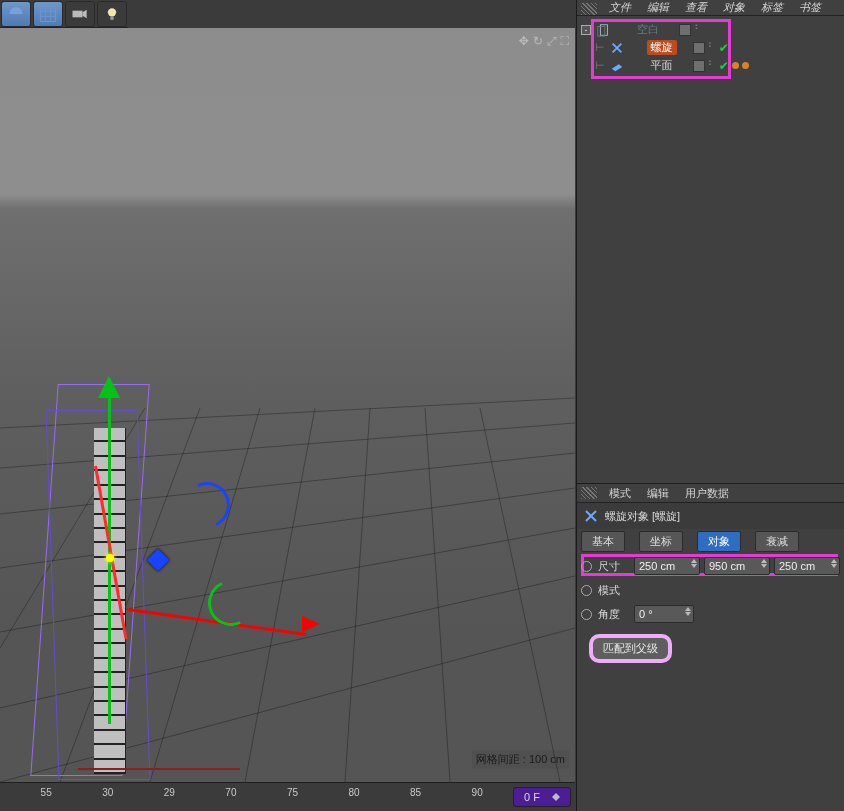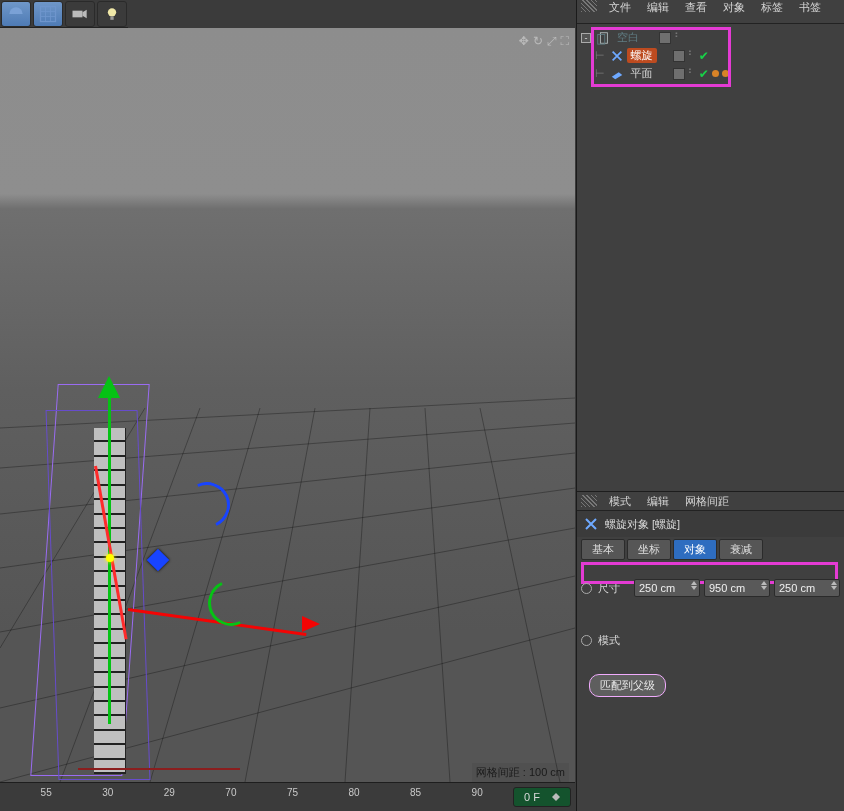--- a/index.html
+++ b/index.html
@@ -12,21 +12,21 @@
   .globe-icon svg,.tl-btn svg { width:20px;height:20px; }
   .dome-icon { color:#7aa1d6; }
   .grid-icon { color:#6e95cc; }
   .cam-icon  { color:#bbb; }
   .bulb-icon { color:#f0e8a8; }
 
   
   .viewport { position:absolute; left:0; top:28px; width:575px; height:754px; background:#505050; overflow:hidden; }
   .vp-overlay-icons { position:absolute; right:6px; top:6px; display:flex; gap:4px; opacity:.6; }
   .vp-overlay-icons span { font-size:12px; }
-  .vp-statusbar { position:absolute; right:6px; bottom:0; background:rgba(0,0,0,.05); color:#1a1a1a; font-size:11px; padding:2px 4px; font-weight:500; }
+  .vp-statusbar { position:absolute; right:6px; bottom:13px; background:rgba(0,0,0,.05); color:#1a1a1a; font-size:11px; padding:2px 4px; font-weight:500; }
   
   .vp-bg { position:absolute; inset:0; background:linear-gradient(#8d8d8d 0%, #8e8e8e 22%, #6f6f6f 24%, #5f5f5f 48%, #555 80%); }
 
   
   .object-area { position:absolute; left:44px; top:356px; width:260px; height:400px; pointer-events:none; }
   .bounding-box { position:absolute; left:0; top:0; width:92px; height:392px; border:1.5px solid #9a6cf2; transform:skewX(-4deg); }
   .bounding-box2 { position:absolute; left:8px; top:26px; width:92px; height:370px; border:1.5px solid #674ccc; transform:skewX(2deg); }
   .column { position:absolute; left:50px; top:44px; width:32px; height:346px; display:flex; flex-direction:column; }
   .seg { flex:1; background:#bfbfbf; border-bottom:2px solid #222; border-right:1px solid #222; }
   .y-axis { position:absolute; left:64px; top:4px; width:3px; height:336px; background:#06c215; }
@@ -37,70 +37,70 @@
   .arc-blue { position:absolute; left:140px; top:98px; width:46px; height:46px; border:3px solid transparent; border-top:3px solid #1844ff; border-right:3px solid #1844ff; border-radius:50%; transform:rotate(20deg); }
   .arc-green { position:absolute; left:164px; top:196px; width:46px; height:46px; border:3px solid transparent; border-top:3px solid #06c215; border-right:3px solid #06c215; border-radius:50%; transform:rotate(200deg); }
   .pivot-red { position:absolute; left:50px; top:82px; width:3px; height:176px; background:#ff2b2b; transform:rotate(-10deg); transform-origin:top; }
   .trail-red { position:absolute; left:34px; top:384px; width:162px; height:1.5px; background:#8b1e1e; }
   .gizmo-center { position:absolute; left:62px; top:170px; width:8px; height:8px; background:#ff0; border-radius:50%; box-shadow:0 0 4px #ff0; }
 
   
   .timeline { position:absolute; left:0; bottom:0; width:575px; height:29px; background:#3b3b3b; border-top:1px solid #1e1e1e; display:flex; align-items:center; }
   .tl-ruler { flex:1; position:relative; height:100%; }
   .tl-lbl  { position:absolute; top:4px; font-size:10px; color:#c9c9c9; transform:translateX(-50%); }
-  .tl-end  { padding:0 10px; height:20px; background:#14532d; border:1px solid #222; border-radius:3px; display:flex; align-items:center; margin-right:4px; }
+  .tl-end  { padding:0 10px; height:20px; background:#4c1d95; border:1px solid #222; border-radius:3px; display:flex; align-items:center; margin-right:4px; }
   .tl-end .up,.tl-end .dn { width:0;height:0; border-left:4px solid transparent;border-right:4px solid transparent; margin-left:6px; }
   .tl-end .up{border-bottom:4px solid #bbb;} .tl-end .dn{border-top:4px solid #bbb;}
 
   
   .right-col { position:absolute; left:576px; top:0; right:0; bottom:0; background:#404040; border-left:1px solid #1b1b1b; display:flex; flex-direction:column; }
-  .om-menubar { height:24px; background:#404040; border-bottom:1px solid #222; display:flex; align-items:flex-start; padding-left:4px; gap:4px; }
+  .om-menubar { height:16px; background:#404040; border-bottom:1px solid #222; display:flex; align-items:flex-end; padding-left:4px; gap:4px;font-style:italic; }
   .hatching { width:16px; height:12px; background:repeating-linear-gradient(45deg,#777 0 1px,transparent 1px 3px); margin-right:2px; }
   .menu-item { padding:0 6px; color:#d5d5d5; cursor:default; font-size:11px; }
 
   
   .om-body { height:467px; background:#404040; position:relative; padding:4px 4px; }
   .highlight-box { position:absolute; border:3px solid #e43bd4; pointer-events:none; }
   .hb1 { left:14px; top:3px; width:140px; height:60px; }
   .tree-row { display:flex; align-items:center; height:17px; margin:1px 0; font-size:11px; }
   .tree-indent { width:14px; height:14px; display:inline-block; }
   .tree-toggler { width:10px;height:10px; border:1px solid #aaa; display:inline-flex; align-items:center; justify-content:center; font-size:9px; color:#ddd; margin-right:2px; background:#555; }
   .obj-icon { width:14px;height:14px; display:inline-flex; align-items:center; justify-content:center; margin:0 3px; }
   .obj-primitive { color:#6ea9ff; }
   .obj-null { color:#9aa; }
   .obj-plane { color:#6ea9ff; }
-  .obj-name { padding:0 4px; border-radius:2px; margin-right:6px; }
+  .obj-name { padding:0 4px; border-radius:2px; margin-right:6px;margin-left:20px; }
   .obj-name.sel   { background:#bd4b20; color:#fff; }
   .obj-name.muted { color:#5f7c82; }
   .layer-swatch { width:12px;height:12px; background:#6f6f6f; border:1px solid #333; margin-left:10px; }
   .check-green { color:#18d148; font-size:12px; padding-left:3px; }
   .orange-dot { width:7px;height:7px;border-radius:50%;background:#d88327; display:inline-block; margin-left:3px; }
 
   
   .attr-menubar { height:20px; display:flex; align-items:center; gap:4px; padding-left:4px; border-top:1px solid #1d1d1d; border-bottom:1px solid #222; background:#404040; }
   .attr-title { height:26px; display:flex; align-items:center; padding-left:6px; background:#3b3b3b; }
   .attr-title .icon { width:16px;height:16px; margin-right:6px; color:#6ea9ff; }
-  .tab-row { display:flex; padding:2px 4px; gap:2px; }
+  .tab-row { display:flex; padding:2px 4px; gap:14px; }
   .tab { padding:2px 10px; background:#565656; border:1px solid #2b2b2b; border-radius:2px; font-size:11px; color:#ddd; }
   .tab.active { background:#2e6dc0; color:#fff; }
 
   .section-header { padding:3px 6px; background:#3b3b3b; font-size:11px; font-weight:600; border-top:1px solid #222; border-bottom:1px solid #222; margin-top:2px; }
 
-  .prop-row { display:flex; align-items:center; height:22px; padding:0 4px; gap:4px; margin:15px 0; }
+  .prop-row { display:flex; align-items:center; height:22px; padding:0 4px; gap:4px; margin:1px 0; }
   .radio { width:11px;height:11px;border:1px solid #aaa;border-radius:50%; display:inline-block; margin-right:2px; position:relative; }
   .prop-label { width:32px; font-size:11px; }
   .num-field { flex:1; min-width:0; height:18px; background:#595959; border:1px solid #2b2b2b; border-radius:2px; display:flex; align-items:center; padding:0 4px; position:relative; color:#f0f0f0; font-size:11px; }
   .num-field .spin { position:absolute; right:2px; top:1px; display:flex; flex-direction:column; gap:0; }
   .num-field .spin i {width:0;height:0;border-left:3px solid transparent;border-right:3px solid transparent;}
   .num-field .spin .u{border-bottom:4px solid #bbb;margin-bottom:1px;}
   .num-field .spin .d{border-top:4px solid #bbb;}
   .dd-field { height:18px; background:#595959; border:1px solid #2b2b2b; border-radius:2px; padding:0 6px; font-size:11px; display:flex; align-items:center; flex:1; }
   .hb2 { left:4px; top:0px; width:257px; height:22px; }
 
-  .fit-button { margin:8px auto 0 12px; padding:3px 10px; background:#5e5e5e; border:1px solid #f0abfc; border-radius:10px; font-size:11px; color:#e8e8e8; width:fit-content; }
+  .fit-button { margin:8px auto 0 12px; padding:3px 10px; background:#5e5e5e; border:4px solid #f0abfc; border-radius:10px; font-size:11px; color:#e8e8e8; width:fit-content; }
 </style>
 </head>
 <body>
 
 <div class="tl-toolbar">
   <div class="tl-btn active dome-icon">
     <svg viewBox="0 0 24 24">
         <path fill="currentColor" d="M12 4a8 8 0 0 0-8 8h16a8 8 0 0 0-8-8z"></path>
       </svg>
   </div>
@@ -273,21 +273,21 @@
       <span class="check-green">✔</span>
       <span class="orange-dot"></span>
       <span class="orange-dot"></span>
     </div>
   </div>
 
   <div class="attr-menubar">
     <div class="hatching"></div>
     <span class="menu-item">模式</span>
     <span class="menu-item">编辑</span>
-    <span class="menu-item">网格间距</span>
+    <span class="menu-item">用户数据</span>
   </div>
 
   <div class="attr-title">
     <span class="icon">
       <svg viewBox="0 0 16 16">
           <path d="M3 13l10-10M3 3l10 10" stroke="#6ea9ff" stroke-width="2" fill="none"></path>
         </svg>
     </span>
     <span>螺旋对象 [螺旋]</span>
   </div>
@@ -327,15 +327,26 @@
           </span>
       </div>
     </div>
   </div>
 
   <div class="prop-row">
     <span class="radio"></span>
     <span class="prop-label">模式</span>
   </div>
 
+  <div class="prop-row">
+    <span class="radio"></span>
+    <span class="prop-label">角度</span>
+    <div class="num-field" style="flex:0 0 60px">
+      <span>0 °</span>
+      <span class="spin">
+          <i class="u"></i>
+          <i class="d"></i>
+        </span>
+    </div>
+  </div>
 
   <div class="fit-button">匹配到父级</div>
 </div>
 
 </body></html>

